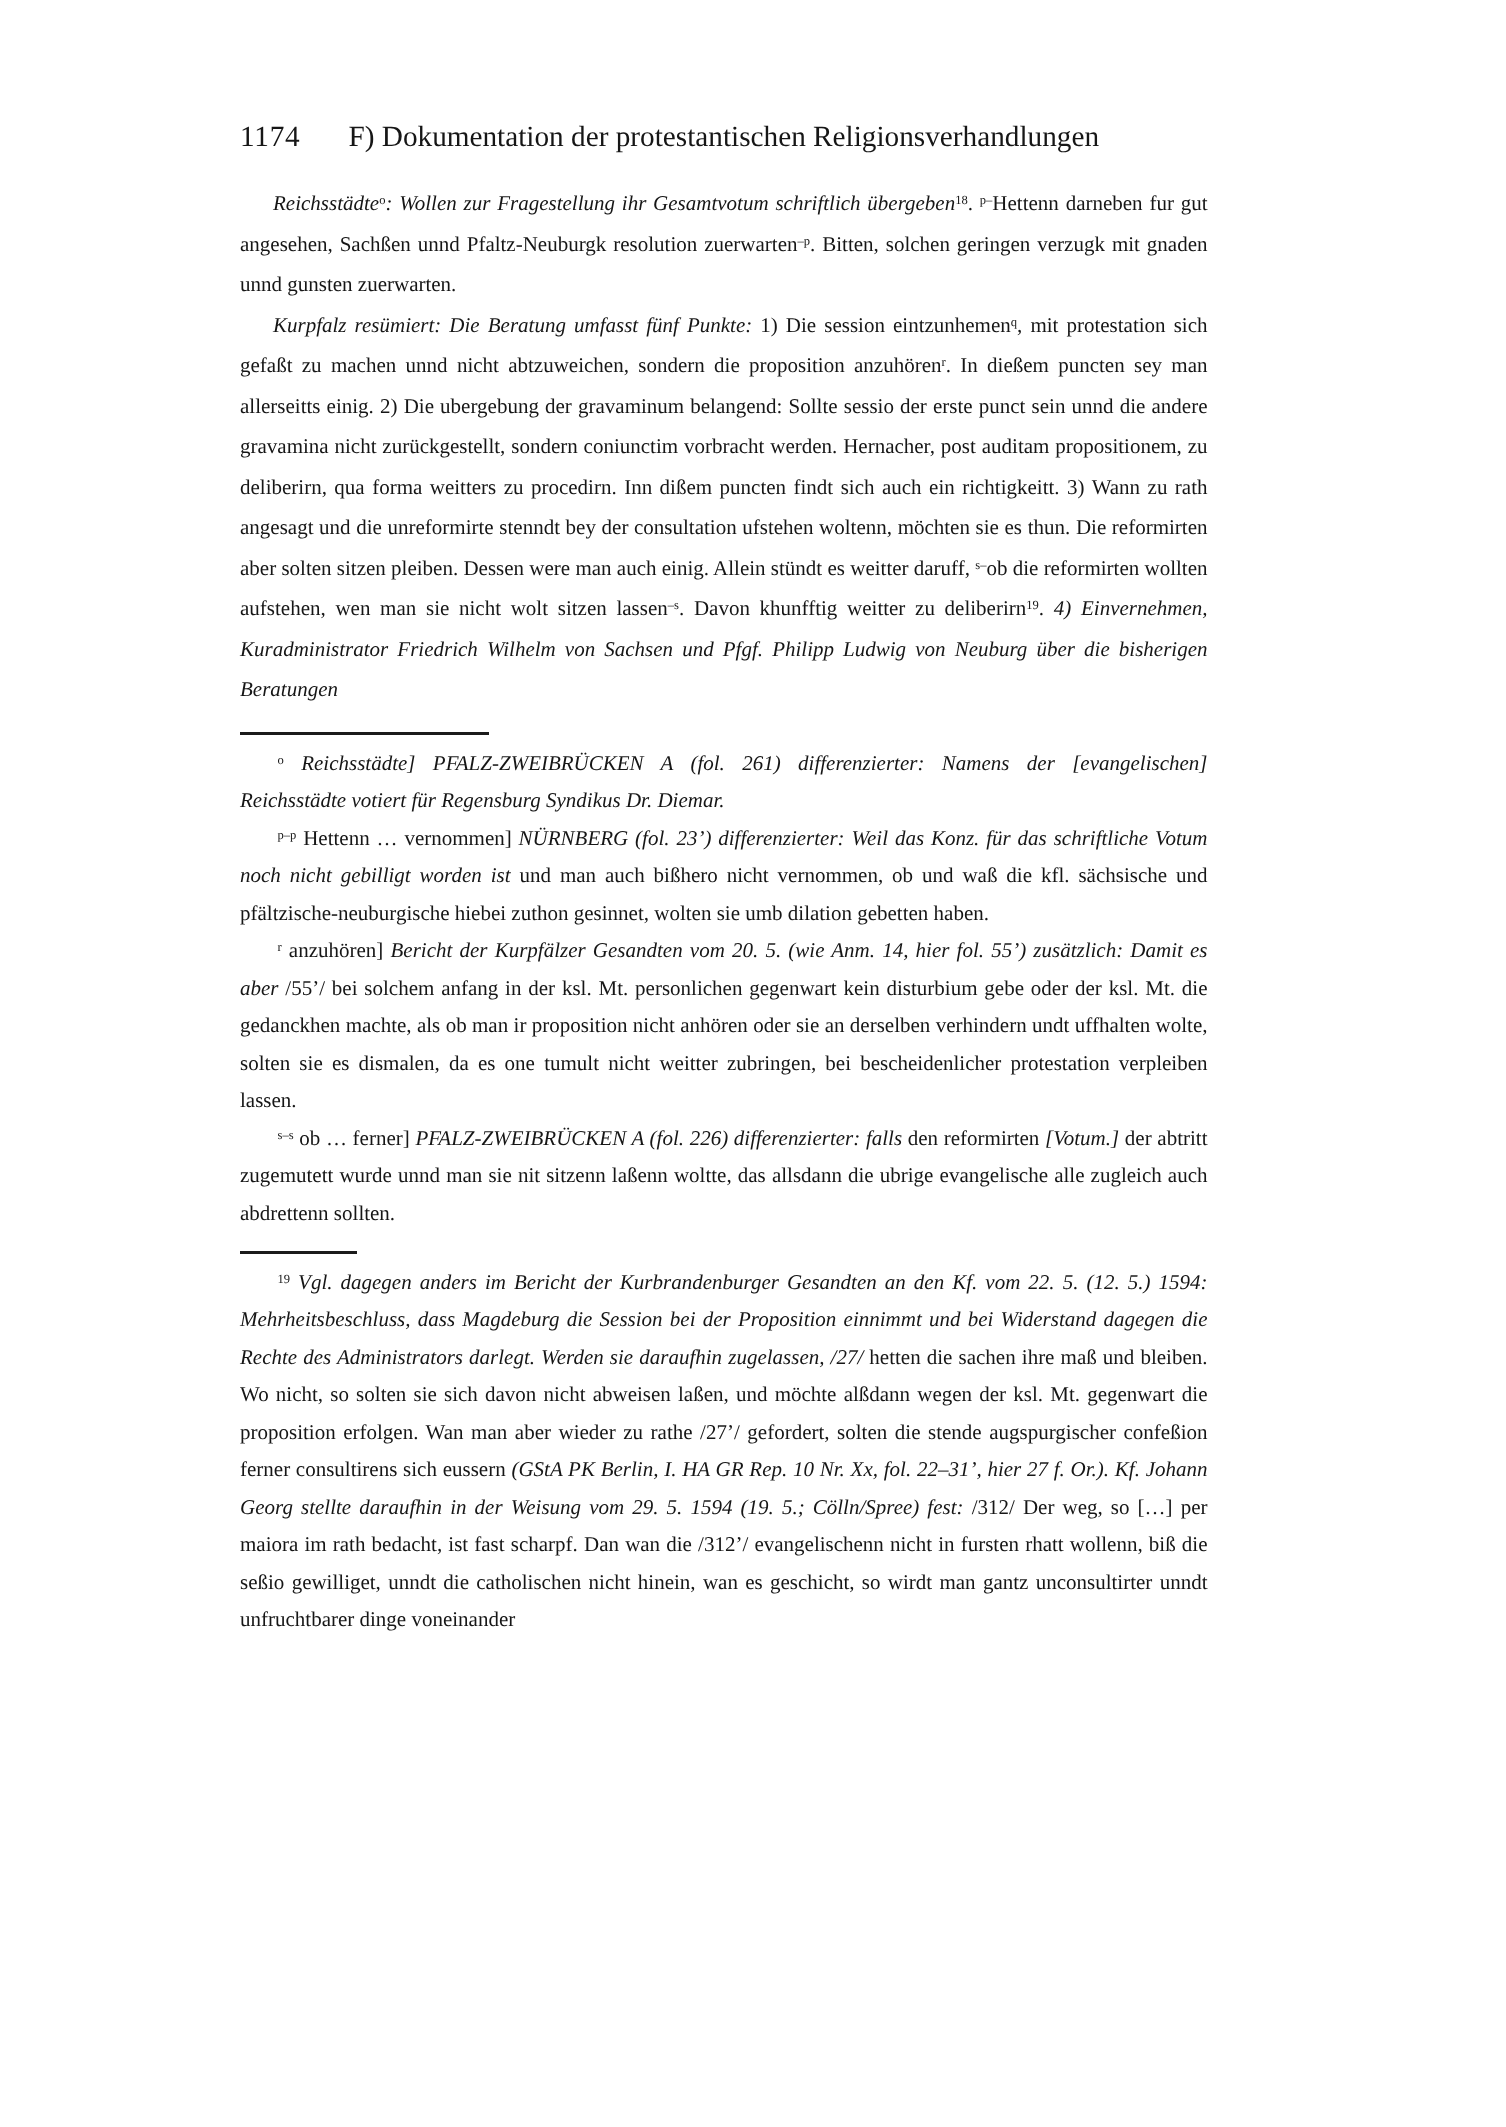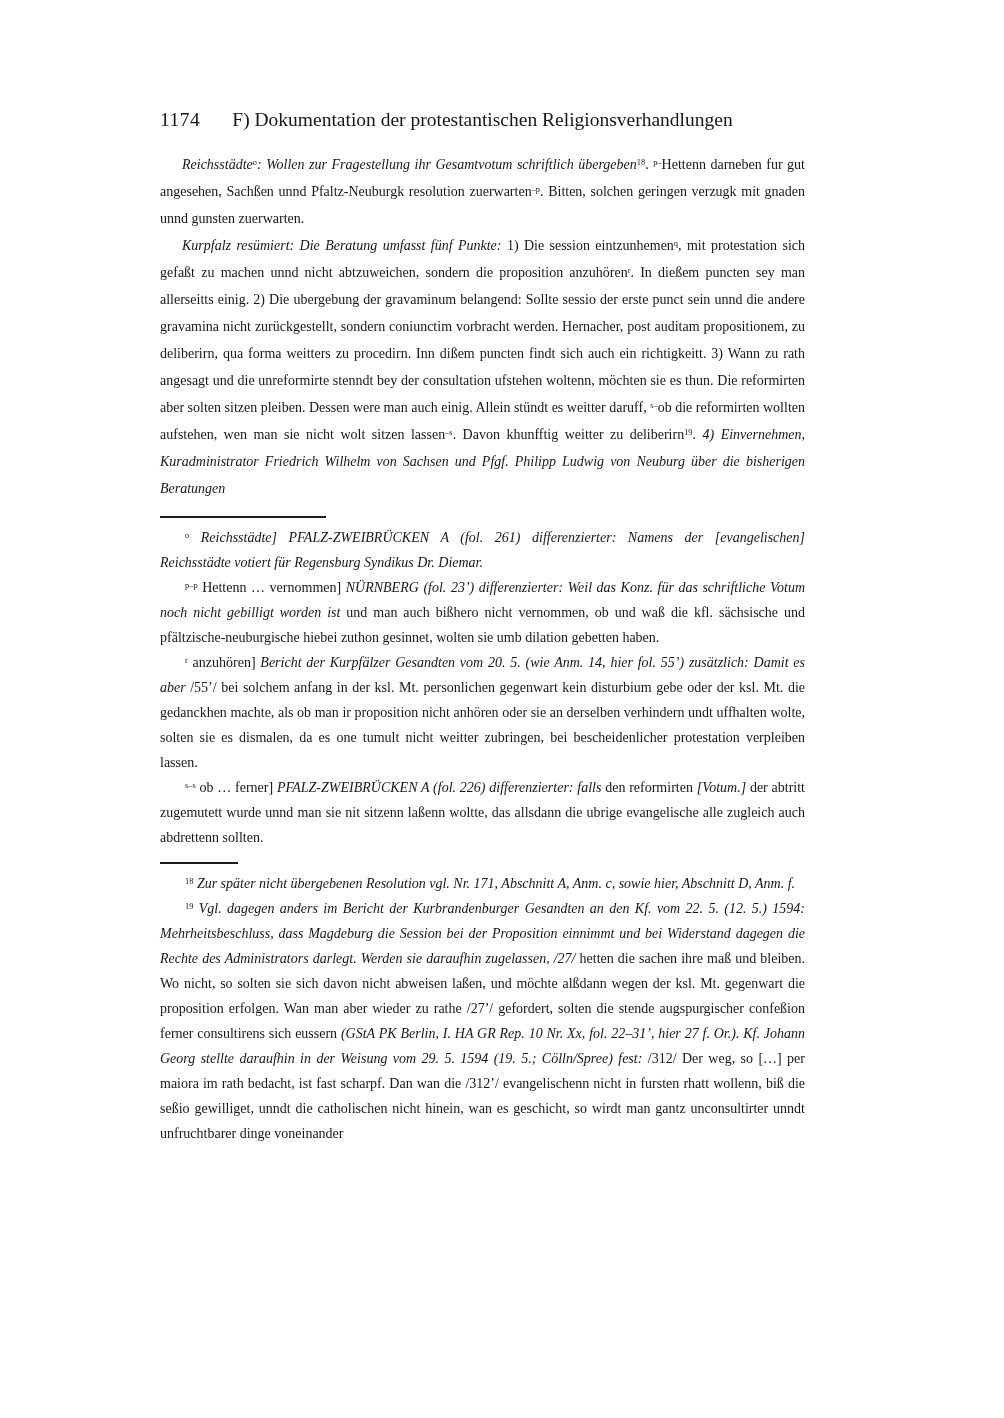--- a/index.html
+++ b/index.html
@@ -7,21 +7,21 @@
     padding: 0;
     background: #ffffff;
   }
   .page {
     position: relative;
     width: 897px;
     height: 1418px;
     background: #ffffff;
     color: #161616;
     box-sizing: border-box;
-    padding: 108px 92px 0 160px;
+    padding: 80px 92px 0 160px;
     font-family: "Liberation Serif", "DejaVu Serif", serif;
     overflow: hidden;
   }
   .pagehead {
     position: relative;
     height: 26px;
     font-size: 19.5px;
     line-height: 24px;
   }
   .pagenum {
@@ -86,17 +86,16 @@
   <section class="notes letters">
       <p class="note"><span class="sup">o</span><span class="it"> Reichsstädte] PFALZ-ZWEIBRÜCKEN A (fol. 261) differenzierter: Namens der [evangelischen] Reichsstädte votiert für Regensburg Syndikus Dr. Diemar.</span></p>
       <p class="note"><span class="sup">p–p</span><span> Hettenn … vernommen] </span><span class="it">NÜRNBERG (fol. 23’) differenzierter: Weil das Konz. für das schriftliche Votum noch nicht gebilligt worden ist</span><span> und man auch bißhero nicht vernommen, ob und waß die kfl. sächsische und pfältzische-neuburgische hiebei zuthon gesinnet, wolten sie umb dilation gebetten haben.</span></p>
       <p class="note"><span class="sup">r</span><span> anzuhören] </span><span class="it">Bericht der Kurpfälzer Gesandten vom 20. 5. (wie Anm. 14, hier fol. 55’) zusätzlich: Damit es aber</span><span> /55’/ bei solchem anfang in der ksl. Mt. personlichen gegenwart kein disturbium gebe oder der ksl. Mt. die gedanckhen machte, als ob man ir proposition nicht anhören oder sie an derselben verhindern undt uffhalten wolte, solten sie es dismalen, da es one tumult nicht weitter zubringen, bei bescheidenlicher protestation verpleiben lassen.</span></p>
       <p class="note"><span class="sup">s–s</span><span> ob … ferner] </span><span class="it">PFALZ-ZWEIBRÜCKEN A (fol. 226) differenzierter: falls</span><span> den reformirten </span><span class="it">[Votum.]</span><span> der abtritt zugemutett wurde unnd man sie nit sitzenn laßenn woltte, das allsdann die ubrige evangelische alle zugleich auch abdrettenn sollten.</span></p>
     </section>
 
   <div class="rule rule-numbers"></div>
 
   <section class="notes numbers">
-      <p class="note"><span class="sup">18</span><span class="it"> Zur später nicht übergebenen Resolution vgl. Nr. 171, Abschnitt A, Anm. c, sowie hier, Abschnitt D, Anm. f.</span></p>
       <p class="note"><span class="sup">19</span><span class="it"> Vgl. dagegen anders im Bericht der Kurbrandenburger Gesandten an den Kf. vom 22. 5. (12. 5.) 1594: Mehrheitsbeschluss, dass Magdeburg die Session bei der Proposition einnimmt und bei Widerstand dagegen die Rechte des Administrators darlegt. Werden sie daraufhin zugelassen, /27/</span><span> hetten die sachen ihre maß und bleiben. Wo nicht, so solten sie sich davon nicht abweisen laßen, und möchte alßdann wegen der ksl. Mt. gegenwart die proposition erfolgen. Wan man aber wieder zu rathe /27’/ gefordert, solten die stende augspurgischer confeßion ferner consultirens sich eussern </span><span class="it">(GStA PK Berlin, I. HA GR Rep. 10 Nr. Xx, fol. 22–31’, hier 27 f. Or.). Kf. Johann Georg stellte daraufhin in der Weisung vom 29. 5. 1594 (19. 5.; Cölln/Spree) fest:</span><span> /312/ Der weg, so […] per maiora im rath bedacht, ist fast scharpf. Dan wan die /312’/ evangelischenn nicht in fursten rhatt wollenn, biß die seßio gewilliget, unndt die catholischen nicht hinein, wan es geschicht, so wirdt man gantz unconsultirter unndt unfruchtbarer dinge voneinander</span></p>
     </section>
 
 </div>
 
 </body></html>

